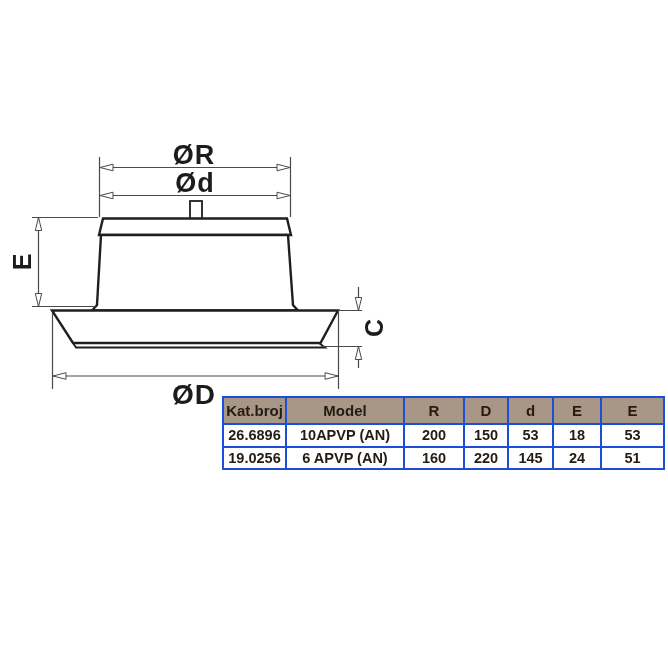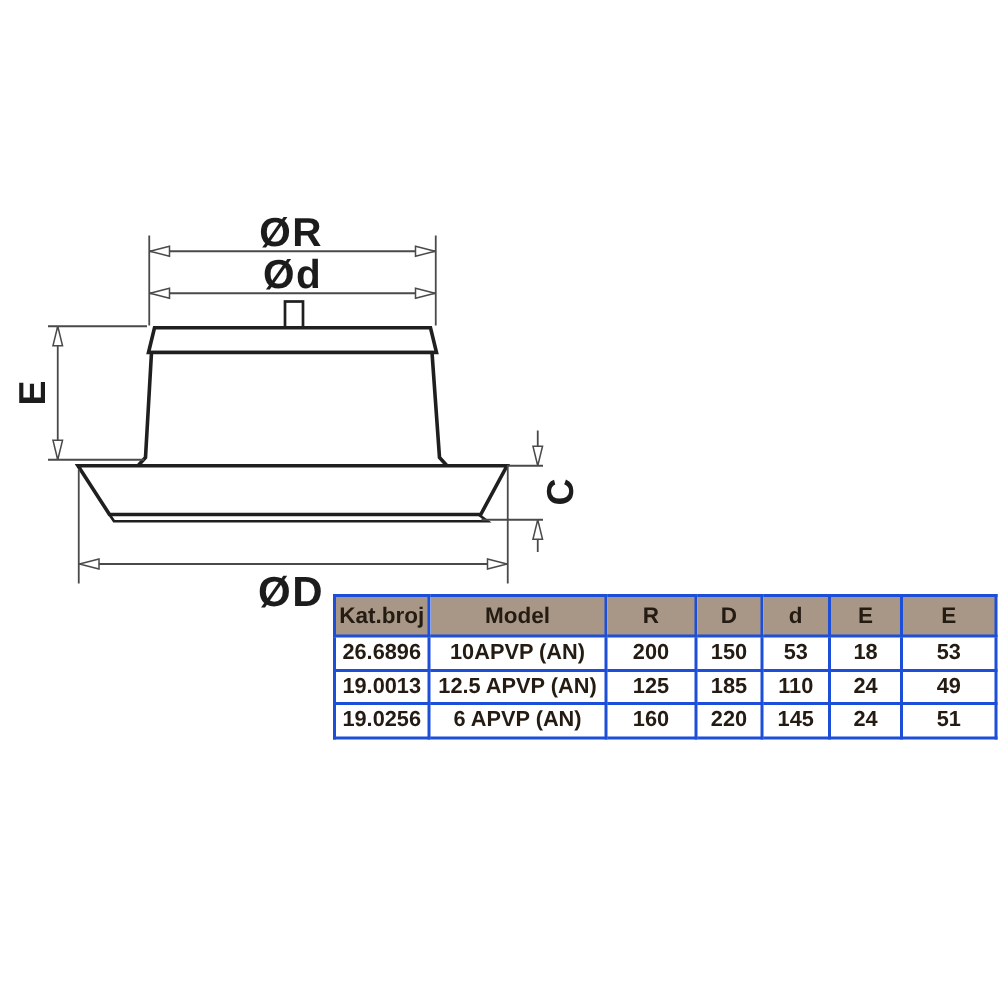--- a/index.html
+++ b/index.html
@@ -115,29 +115,20 @@
       <tr>
         <td>26.6896</td>
         <td>10APVP (AN)</td>
         <td>200</td>
         <td>150</td>
         <td>53</td>
         <td>18</td>
         <td>53</td>
       </tr>
       <tr>
-        <td>19.0013</td>
-        <td>12.5 APVP (AN)</td>
-        <td>125</td>
-        <td>185</td>
-        <td>110</td>
-        <td>24</td>
-        <td>49</td>
-      </tr>
-      <tr>
         <td>19.0256</td>
         <td>6 APVP (AN)</td>
         <td>160</td>
         <td>220</td>
         <td>145</td>
         <td>24</td>
         <td>51</td>
       </tr>
     </tbody>
   </table>

